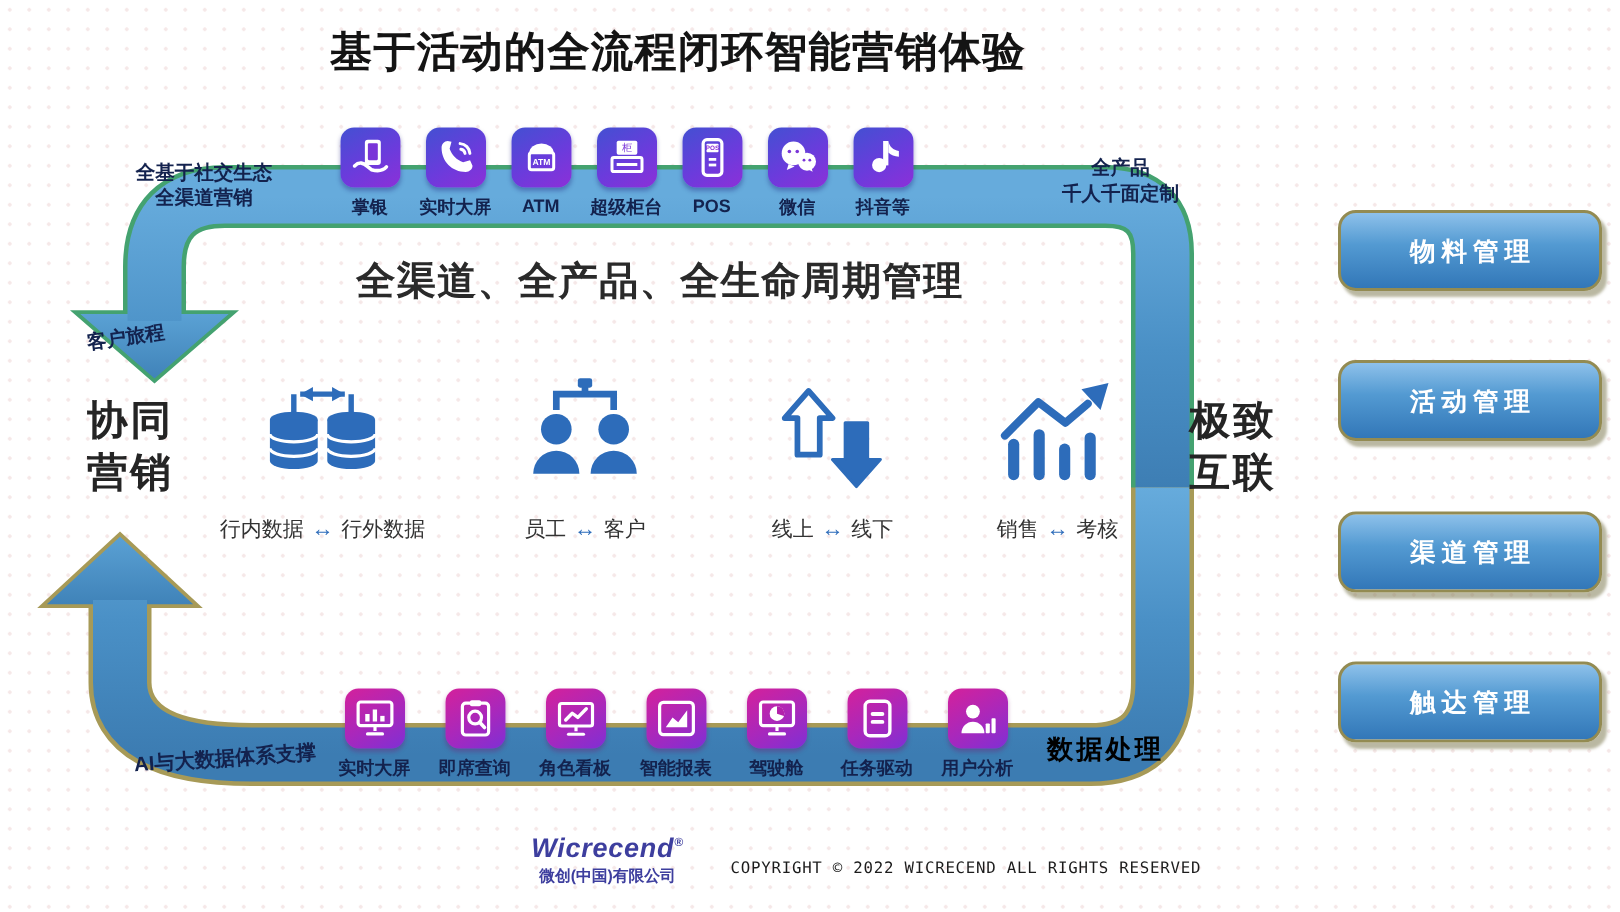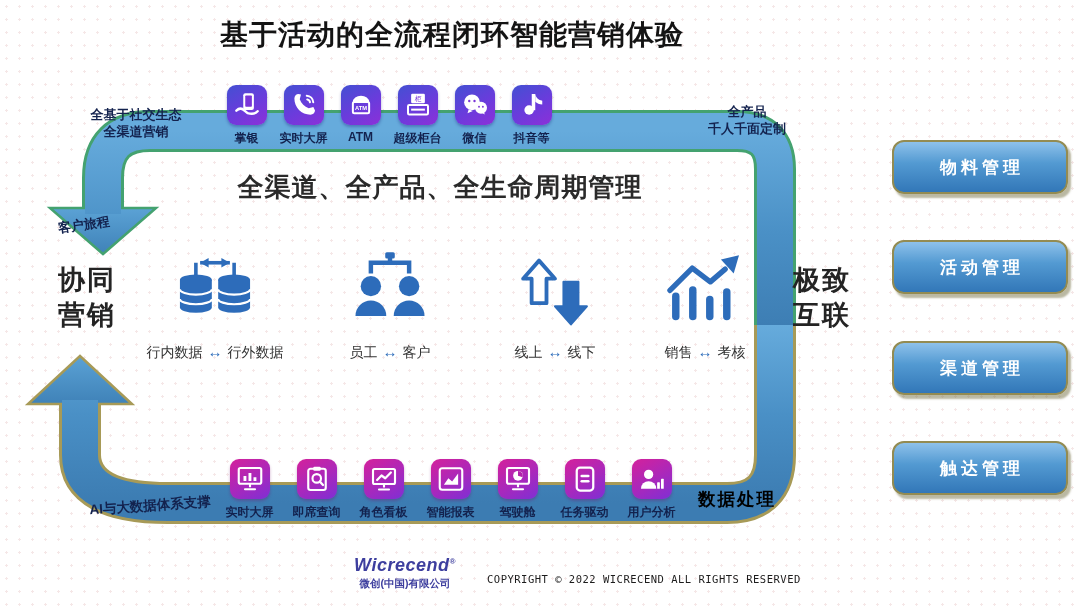--- a/index.html
+++ b/index.html
@@ -153,20 +153,32 @@
           <svg viewBox="0 0 24 24">
             <rect x="6.5" y="3" width="11" height="7.5" rx="1" fill="#fff"></rect>
             <text x="12" y="8.6" font-size="5.4" fill="#7a35d8" text-anchor="middle" font-family="sans-serif">柜</text>
             <rect x="4" y="12" width="16" height="7.5" rx="1" fill="none" stroke="#fff" stroke-width="1.6"></rect>
             <line x1="6.5" y1="15.7" x2="17.5" y2="15.7" stroke="#fff" stroke-width="1.6"></line>
           </svg>
         </div>
         <div class="lbl">超级柜台</div>
       </div>
 
+      <div class="channel">
+        <div class="tile">
+          <svg viewBox="0 0 24 24">
+            <rect x="7" y="2.5" width="10" height="19" rx="2" fill="none" stroke="#fff" stroke-width="1.7"></rect>
+            <rect x="8.8" y="4.6" width="6.4" height="4.6" rx=".5" fill="#fff"></rect>
+            <text x="12" y="8.2" font-size="3.4" font-weight="bold" fill="#8c2fd6" text-anchor="middle" font-family="sans-serif">POS</text>
+            <line x1="10" y1="13" x2="14" y2="13" stroke="#fff" stroke-width="1.5"></line>
+            <line x1="10" y1="16" x2="14" y2="16" stroke="#fff" stroke-width="1.5"></line>
+          </svg>
+        </div>
+        <div class="lbl">POS</div>
+      </div>
 
       <div class="channel">
         <div class="tile">
           <svg viewBox="0 0 24 24">
             <circle cx="9.6" cy="9.8" r="6.3" fill="#fff"></circle>
             <path d="M6 18.6 l1 -3.2 3.2 1.4 z" fill="#fff"></path>
             <circle cx="16.8" cy="14.2" r="4.8" fill="#fff"></circle>
             <path d="M19.8 19.6 l-0.7 -2.5 -2.5 0.7 z" fill="#fff"></path>
             <circle cx="7.4" cy="8.8" r="0.95" fill="#7a35d8"></circle>
             <circle cx="11.6" cy="8.8" r="0.95" fill="#7a35d8"></circle>

